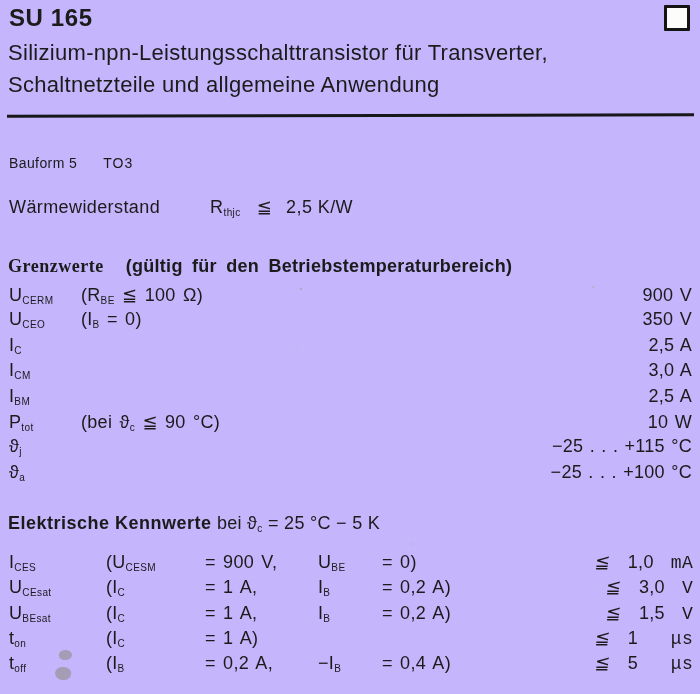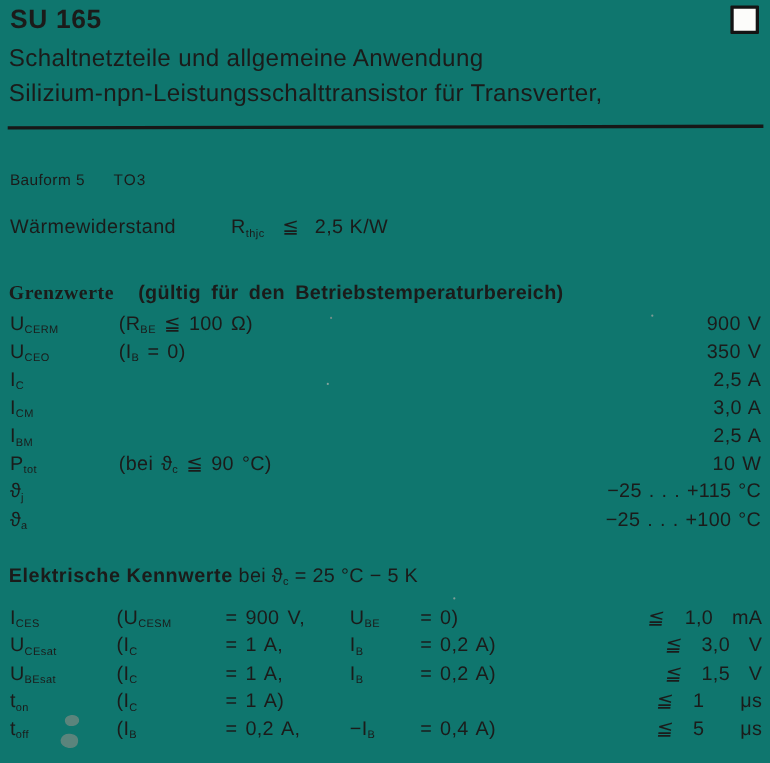--- a/index.html
+++ b/index.html
@@ -1,18 +1,18 @@
 <!DOCTYPE html>
 <html><head>
 <meta charset="utf-8">
 <style>
   html,body{margin:0;padding:0;background:#e8e8e4;}
   .page{
     position:relative;width:700px;height:694px;margin:0 auto;
-    background:#0f766e;overflow:hidden;
+    background:#c4b5fd;overflow:hidden;
     font-family:"Liberation Sans","DejaVu Sans",sans-serif;
     color:#1b1b1a;-webkit-font-smoothing:antialiased;
   }
   .abs{position:absolute;}
   .nowrap{white-space:nowrap;}
   .sub{font-size:10px;letter-spacing:.4px;vertical-align:-3px;}
 
   
   .part-number{left:9px;top:4px;font-size:24px;font-weight:700;letter-spacing:.6px;}
   .page-marker{left:664px;top:5px;width:20px;height:20px;border:3px solid #141414;border-radius:1px;background:#fcfcfa;}
@@ -28,55 +28,55 @@
   .thermal .trel{margin-left:16px;}
   .thermal .tval{margin-left:14px;}
 
   
   .g-heading{left:8px;top:256px;font-size:18px;letter-spacing:.3px;}
   .g-heading b{letter-spacing:.5px;font-family:Liberation Serif, serif;}
   .g-heading .note{word-spacing:4px;margin-left:22px;font-weight:bold;}
   .limits{left:9px;top:284px;width:683px;}
   .g-row{display:flex;align-items:baseline;height:25.4px;font-size:18px;letter-spacing:.3px;}
   .g-sym{width:72px;flex:none;}
-  .g-cond{flex:none;word-spacing:2px;margin-left:27px;}
+  .g-cond{flex:none;word-spacing:2px;}
   .g-val{margin-left:auto;text-align:right;word-spacing:1px;}
 
   
   .k-heading{left:8px;top:513px;font-size:18px;letter-spacing:.3px;}
   .k-heading b{letter-spacing:.5px;}
   .chars{left:9px;top:551px;width:684px;}
   .k-row{display:flex;align-items:baseline;height:25.3px;font-size:18px;letter-spacing:.3px;}
   .k-sym{width:97px;flex:none;}
   .k-copen{width:99px;flex:none;}
   .k-eq1{width:113px;flex:none;word-spacing:2px;}
   .k-sym2{width:64px;flex:none;}
   .k-eq2{flex:1;word-spacing:2px;}
   .k-rel{width:33px;flex:none;display:inline-block;transform:skewX(-7deg);}
   .k-num{width:43px;flex:none;}
-  .k-unit{flex:none;}
+  .k-unit{flex:none;font-family:Liberation Mono, monospace;}
 
   
   .smudge{background:#8d8d86;opacity:.6;}
   .smudge-1{left:59px;top:650px;width:13px;height:10px;border-radius:45% 55% 50% 50%;transform:rotate(-8deg);}
   .smudge-2{left:55px;top:667px;width:16px;height:13px;border-radius:55% 45% 50% 55%;transform:rotate(6deg);}
   .speck{width:2px;height:2px;background:#9a9a94;opacity:.7;border-radius:50%;
     box-shadow:292px -2px 0 #adada6, 528px -142px 0 #b3b3ac, 632px -25px 0 #a5a59e,
     112px 255px 0 #b0b0a9, 427px 300px 0 #aeaea7, 680px 155px 0 #b5b5ae, -3px 60px 0 #b8b8b1;}
 </style>
 </head>
 <body>
 
 <div class="page">
 
   <div class="abs part-number">SU 165</div>
   <div class="abs page-marker"></div>
   <div class="abs subtitle">
+    <div>Silizium-npn-Leistungsschalttransistor für Transverter,</div>
     <div>Schaltnetzteile und allgemeine Anwendung</div>
-    <div>Silizium-npn-Leistungsschalttransistor für Transverter,</div>
   </div>
   <div class="abs rule"></div>
 
   <div class="abs bauform nowrap">
     <span>Bauform 5</span><span class="pkg">TO3</span>
   </div>
   <div class="abs thermal nowrap">
     <span>Wärmewiderstand</span><span class="tsym"><span>R</span><span class="sub">thjc</span></span><span class="trel">≦</span><span class="tval">2,5 K/W</span>
   </div>
 

